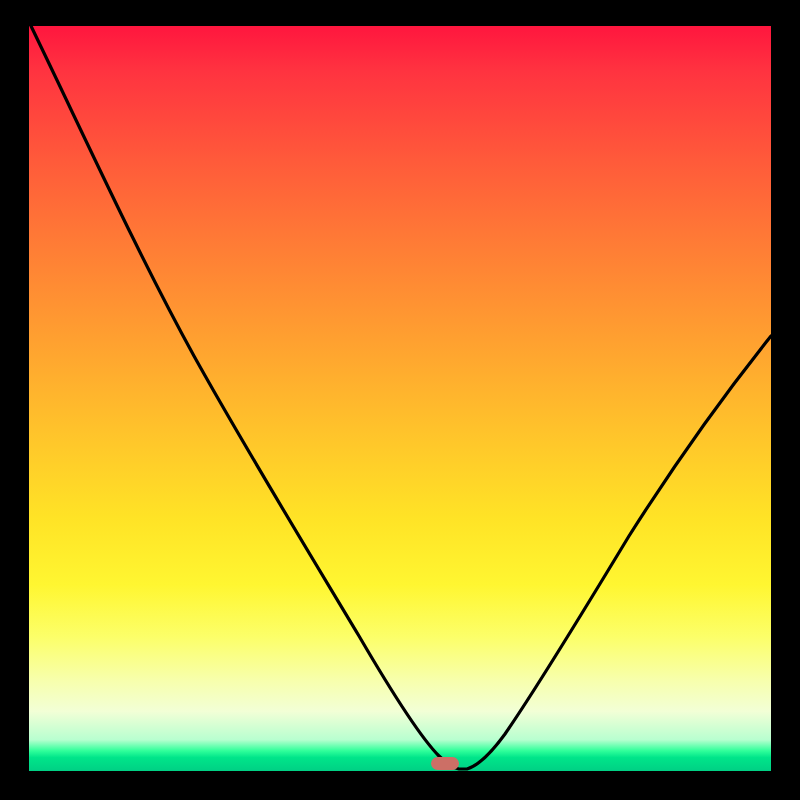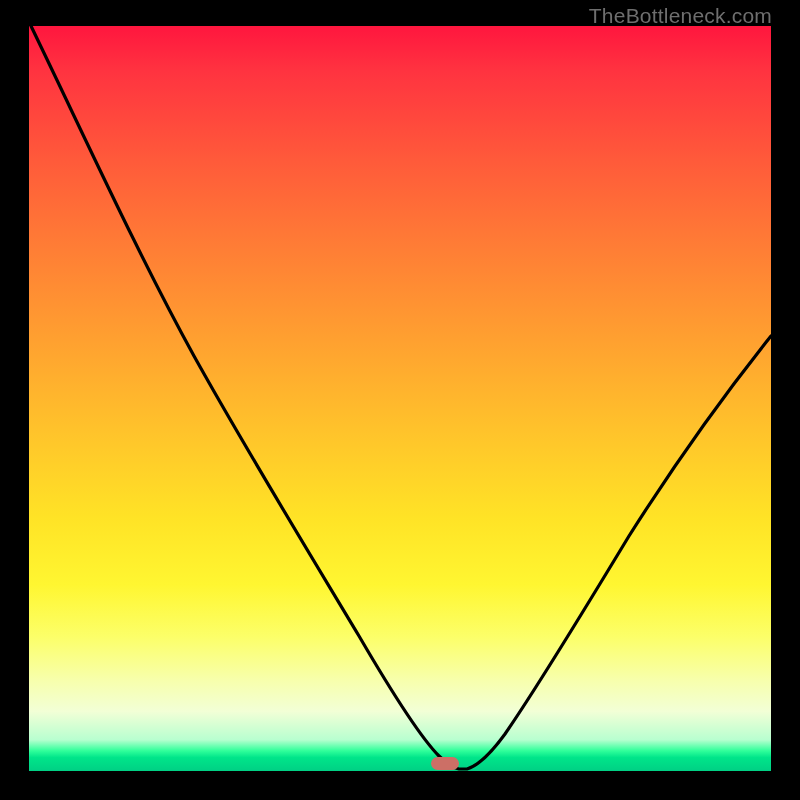--- a/index.html
+++ b/index.html
@@ -83,14 +83,13 @@
              C 365 670, 392 712, 410 730
              C 418 738, 424 742, 430 743
              L 438 743
              C 448 740, 460 730, 476 708
              C 505 666, 548 596, 600 510
              C 652 428, 702 360, 742 310" fill="none" stroke="#000" stroke-width="3.2" stroke-linecap="round"></path>
   </svg>
 
   <div class="marker" style="left:431px; top:757px;"></div>
 
-  <div class="attribution">TheBottleneck.com</div>
 </div>
 
 </body></html>

